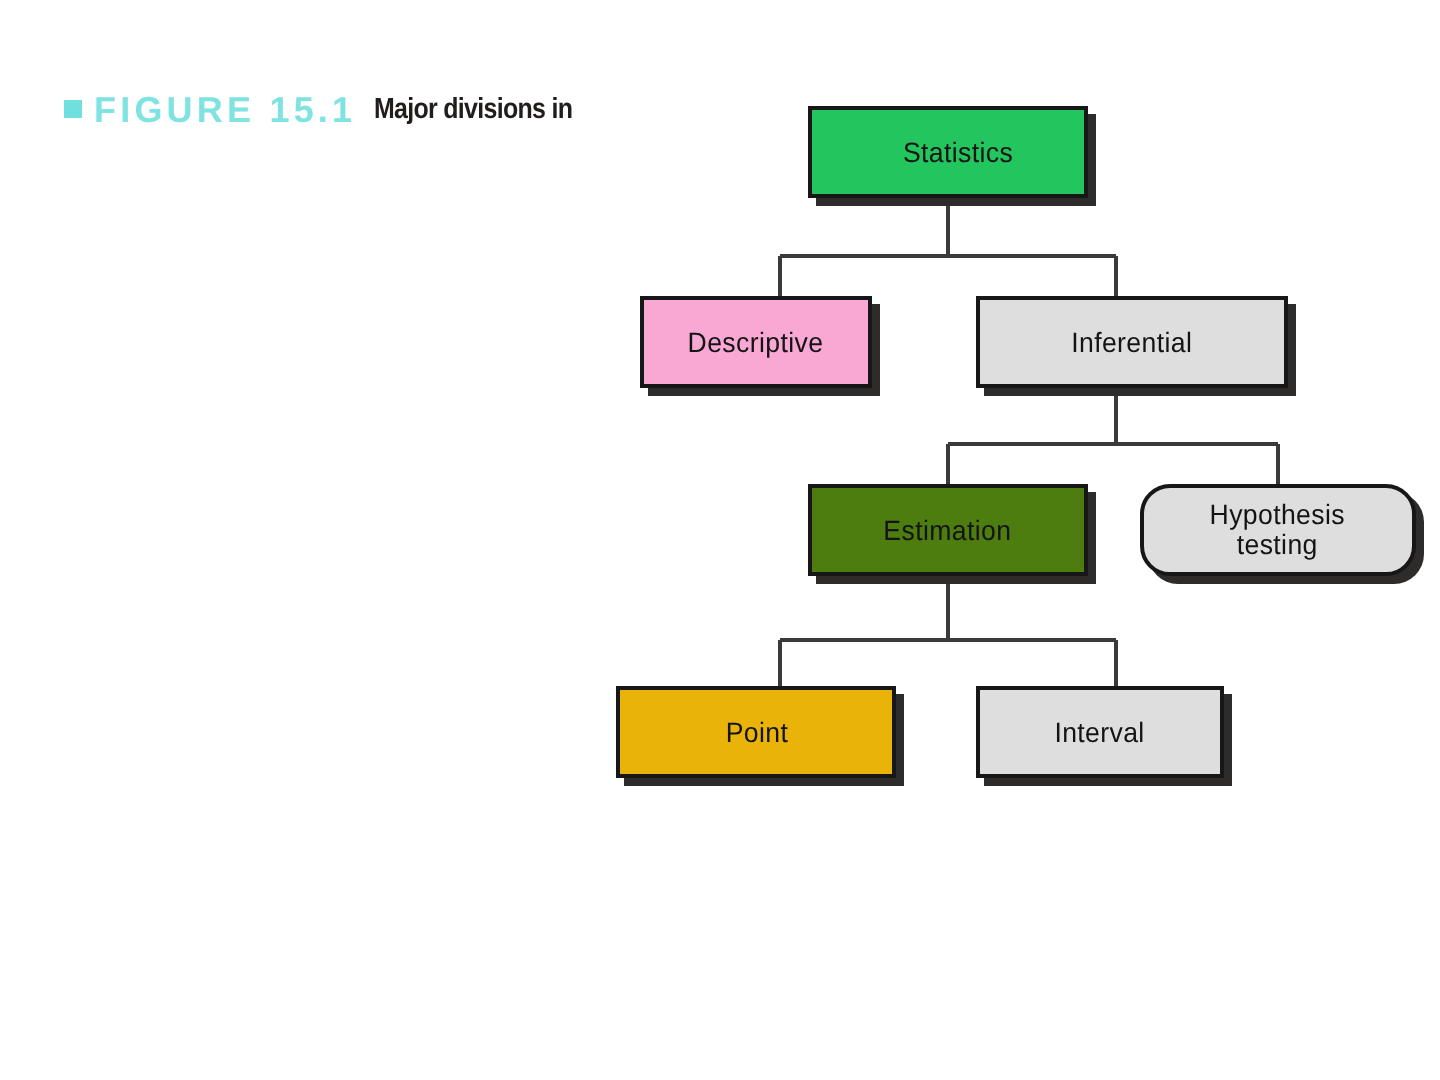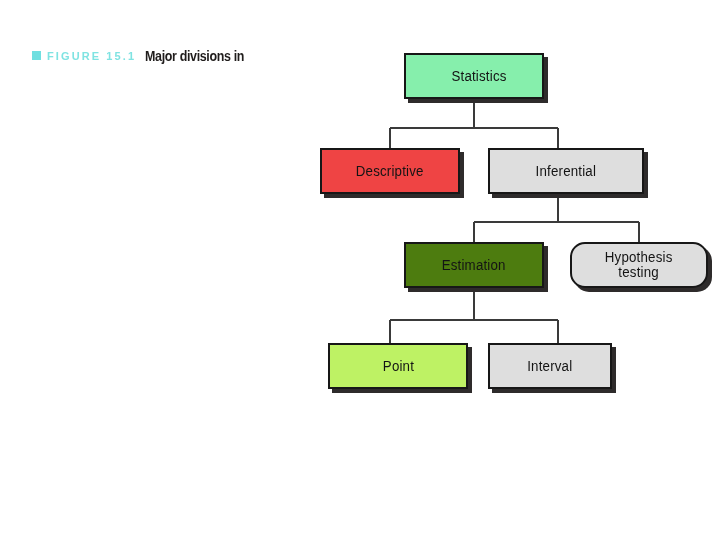--- a/index.html
+++ b/index.html
@@ -32,21 +32,21 @@
     height: 9px;
     background: #6fdfe0;
     vertical-align: middle;
     margin-right: 6px;
     position: relative;
     top: -1px;
   }
   .cap-figno {
     display: inline-block;
     color: #7fe3e2;
-    font-size: 11px;
+    font-size: 18px;
     font-weight: bold;
     letter-spacing: 2.1px;
     vertical-align: middle;
     font-family: "Liberation Sans", sans-serif;
   }
   .cap-title {
     display: inline-block;
     color: #201d1c;
     font-size: 14.5px;
     font-weight: bold;
@@ -124,34 +124,34 @@
       <line x1="558" y1="194" x2="558" y2="222" stroke="#3a3a3a" stroke-width="2"></line>
       <line x1="474" y1="222" x2="639" y2="222" stroke="#3a3a3a" stroke-width="2"></line>
       <line x1="474" y1="222" x2="474" y2="242" stroke="#3a3a3a" stroke-width="2"></line>
       <line x1="639" y1="222" x2="639" y2="242" stroke="#3a3a3a" stroke-width="2"></line>
       <line x1="474" y1="288" x2="474" y2="320" stroke="#3a3a3a" stroke-width="2"></line>
       <line x1="390" y1="320" x2="558" y2="320" stroke="#3a3a3a" stroke-width="2"></line>
       <line x1="390" y1="320" x2="390" y2="343" stroke="#3a3a3a" stroke-width="2"></line>
       <line x1="558" y1="320" x2="558" y2="343" stroke="#3a3a3a" stroke-width="2"></line>
     </svg>
 
-<div class="node" style="left: 404px; top: 53px; width: 140px; height: 46px; background: #86efac; border-color: rgb(23, 23, 23); box-shadow: rgb(46, 43, 43) 4px 4px 0px 0px; padding-left: 10px;">
+<div class="node" style="left: 404px; top: 53px; width: 140px; height: 46px; background: #22c55e; border-color: rgb(23, 23, 23); box-shadow: rgb(46, 43, 43) 4px 4px 0px 0px; padding-left: 10px;">
       <div class="node-label">Statistics</div>
     </div>
-    <div class="node" style="left: 320px; top: 148px; width: 140px; height: 46px; background: #ef4444; border-color: rgb(23, 23, 23); box-shadow: rgb(46, 43, 43) 4px 4px 0px 0px;">
+    <div class="node" style="left: 320px; top: 148px; width: 116px; height: 46px; background: #f9a8d4; border-color: rgb(23, 23, 23); box-shadow: rgb(46, 43, 43) 4px 4px 0px 0px;">
       <div class="node-label">Descriptive</div>
     </div>
     <div class="node" style="left: 488px; top: 148px; width: 156px; height: 46px; background: rgb(222, 222, 222); border-color: rgb(23, 23, 23); box-shadow: rgb(46, 43, 43) 4px 4px 0px 0px;">
       <div class="node-label">Inferential</div>
     </div>
     <div class="node" style="left: 404px; top: 242px; width: 140px; height: 46px; background: #4d7c0f; border-color: rgb(23, 23, 23); box-shadow: rgb(46, 43, 43) 4px 4px 0px 0px;">
       <div class="node-label">Estimation</div>
     </div>
     <div class="node" style="left: 570px; top: 242px; width: 138px; height: 46px; background: rgb(222, 222, 222); border-color: rgb(23, 23, 23); box-shadow: rgb(46, 43, 43) 4px 4px 0px 0px; border-radius: 15px;">
       <div class="node-label two-line">Hypothesis<br><span>testing</span></div>
     </div>
-    <div class="node" style="left: 328px; top: 343px; width: 140px; height: 46px; background: #bef264; border-color: rgb(23, 23, 23); box-shadow: rgb(46, 43, 43) 4px 4px 0px 0px;">
+    <div class="node" style="left: 308px; top: 343px; width: 140px; height: 46px; background: #eab308; border-color: rgb(23, 23, 23); box-shadow: rgb(46, 43, 43) 4px 4px 0px 0px;">
       <div class="node-label">Point</div>
     </div>
     <div class="node" style="left: 488px; top: 343px; width: 124px; height: 46px; background: rgb(222, 222, 222); border-color: rgb(23, 23, 23); box-shadow: rgb(46, 43, 43) 4px 4px 0px 0px;">
       <div class="node-label">Interval</div>
     </div>
   </div>
 
 </body></html>

